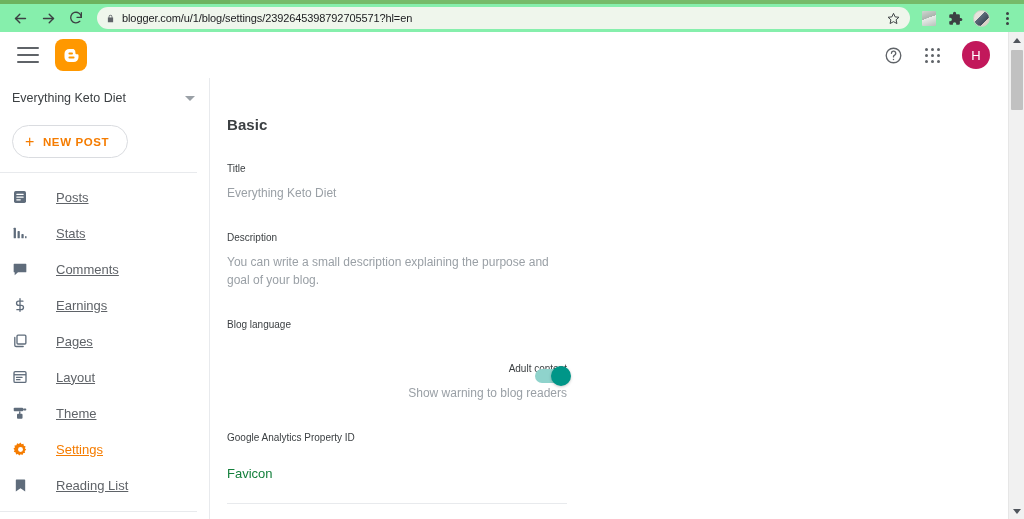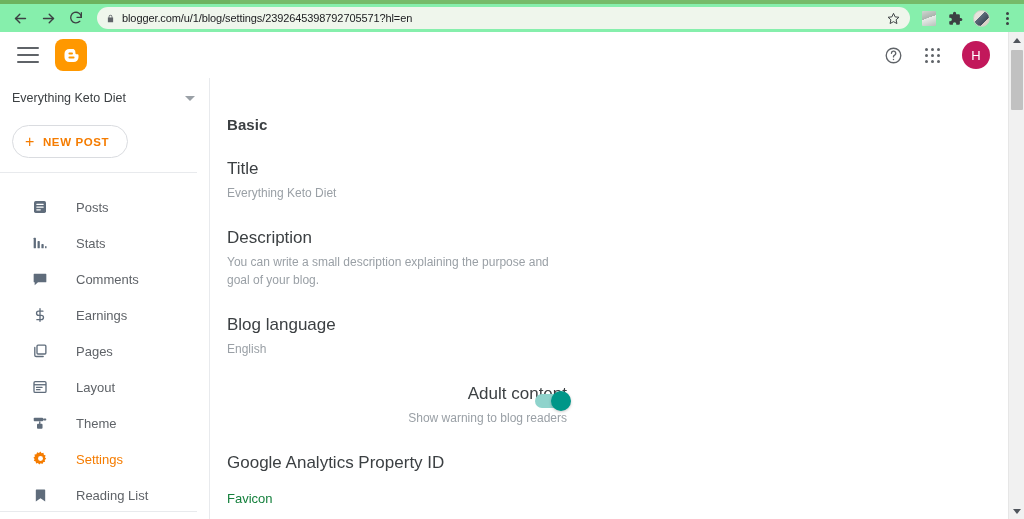--- a/index.html
+++ b/index.html
@@ -151,24 +151,25 @@
     background: #fff;
     color: #f57c00;
     font-size: 11.5px; font-weight: 600; letter-spacing: 0.6px;
     cursor: pointer;
   }
   .plus-icon { font-size: 16px; font-weight: 400; margin-right: 8px; line-height: 1; }
   .side-divider { height: 1px; background: #e8eaed; margin: 0 12px 0 0; }
   .nav-list { padding-top: 6px; }
   .nav-item {
     height: 36px;
-    display: flex; align-items: flex-end;
-    padding-left: 30px;
+    display: flex; align-items: center;
+    padding-left: 10px;
     cursor: pointer;
     color: #5f6368;
+    text-decoration: underline;
   }
   .nav-item .nav-icon { width: 20px; display: flex; align-items: center; justify-content: center; flex: none; }
   .nav-item .nav-label { font-size: 13px; margin-left: 26px; white-space: nowrap; }
   .nav-item.active { color: #f57c00; }
   .nav-item.active .nav-label { color: #f57c00; }
   .side-divider-bottom { height: 1px; background: #e8eaed; margin: 8px 12px 0 0; }
 
   
   .main {
     position: absolute; top: 46px; left: 211px;
@@ -179,21 +180,21 @@
   .section-title {
     font-size: 15px; font-weight: 700; color: #3c4043;
     letter-spacing: 0.1px;
     margin-bottom: 25px;
   }
   .setting-row {
     position: relative;
     max-width: 340px;
     margin-bottom: 20px;
   }
-  .setting-label { font-size: 17px; color: #3c4043; line-height: 17px; margin-top: 27px; }
+  .setting-label { font-size: 10px; color: #3c4043; line-height: 17px; margin-top: 27px; }
   .setting-value {
     font-size: 12px; color: #9aa0a6;
     margin-top: 7px; line-height: 18px;
   }
   .setting-link { font-size: 13px; color: #15803d; cursor: pointer; }
   .row-with-toggle { max-width: 340px; text-align: right; }
   .toggle {
     position: absolute; right: -2px; top: 9px;
     width: 34px; height: 14px;
     background: #8fd3cc; border-radius: 7px;
@@ -467,21 +468,20 @@
       <div class="setting-value">Everything Keto Diet</div>
     </div>
 
     <div class="setting-row">
       <div class="setting-label">Description</div>
       <div class="setting-value">You can write a small description explaining the purpose and goal of your blog.</div>
     </div>
 
     <div class="setting-row">
       <div class="setting-label">Blog language</div>
-      <div class="setting-value">English</div>
     </div>
 
     <div class="setting-row row-with-toggle">
       <div class="setting-label">Adult content</div>
       <div class="setting-value">Show warning to blog readers</div>
       <div class="toggle">
         <span class="knob"></span>
       </div>
     </div>
 

